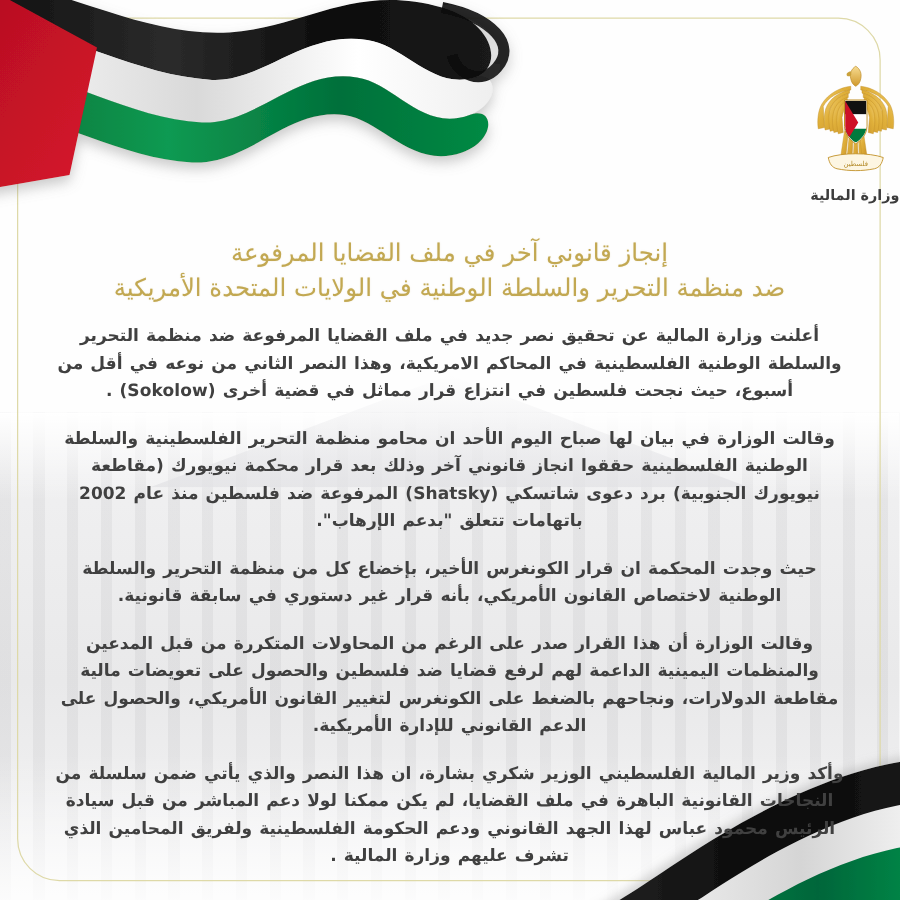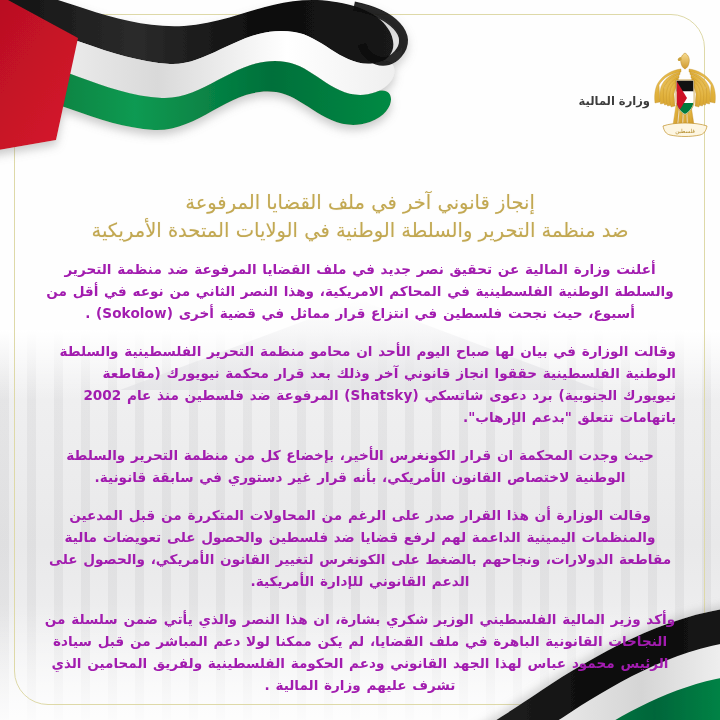--- a/index.html
+++ b/index.html
@@ -63,21 +63,21 @@
   .bottom-flag{
     position:absolute;right:-10px;bottom:-8px;
     width:300px;height:150px;
     z-index:4;
   }
 
   
   .emblem-wrap{
     position:absolute;
     left:0;right:0;top:52px;
-    display:flex;flex-direction:row;align-items:center;
+    display:flex;flex-direction:column;
     z-index:5;
   }
   .emblem{width:70px;height:92px;display:block;}
   .ministry-label{
     margin-top:5px;
     font-size:11.5px;
     font-weight:bold;
     color:#3c3c3c;
     letter-spacing:0;
   }
@@ -95,34 +95,34 @@
     text-shadow:0 0 1px rgba(194,168,82,.35);
   }
   .headline .l2{display:block;}
 
   
   .body-copy{
     position:absolute;
     left:44px;right:44px;top:258px;
     z-index:5;
     text-align:center;
-    color:#a21caf;
+    color:#404040;
   }
   .para{
     font-size:13.6px;
     line-height:1.62;
     margin:0 0 13px 0;
     text-align:center;
     font-weight:600;
     letter-spacing:.1px;
     word-spacing:1px;
   }
   .para:last-child{margin-bottom:0;}
   .para.p1{margin-bottom:16px;}
-  .para.p2{margin-bottom:16px;text-align:right;}
+  .para.p2{margin-bottom:16px;}
   .para.p3{margin-bottom:16px;}
   .para.p4{margin-bottom:16px;}
 </style>
 </head>
 <body>
 
 <div id="poster">
 
   <div class="watermark"></div>
   <div class="watermark-pediment"></div>

